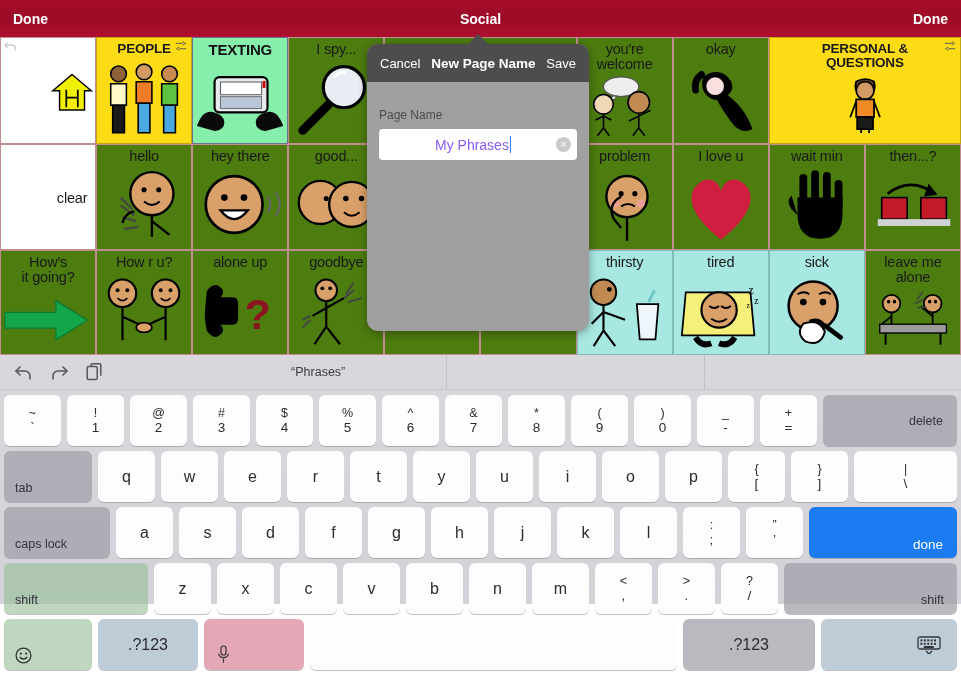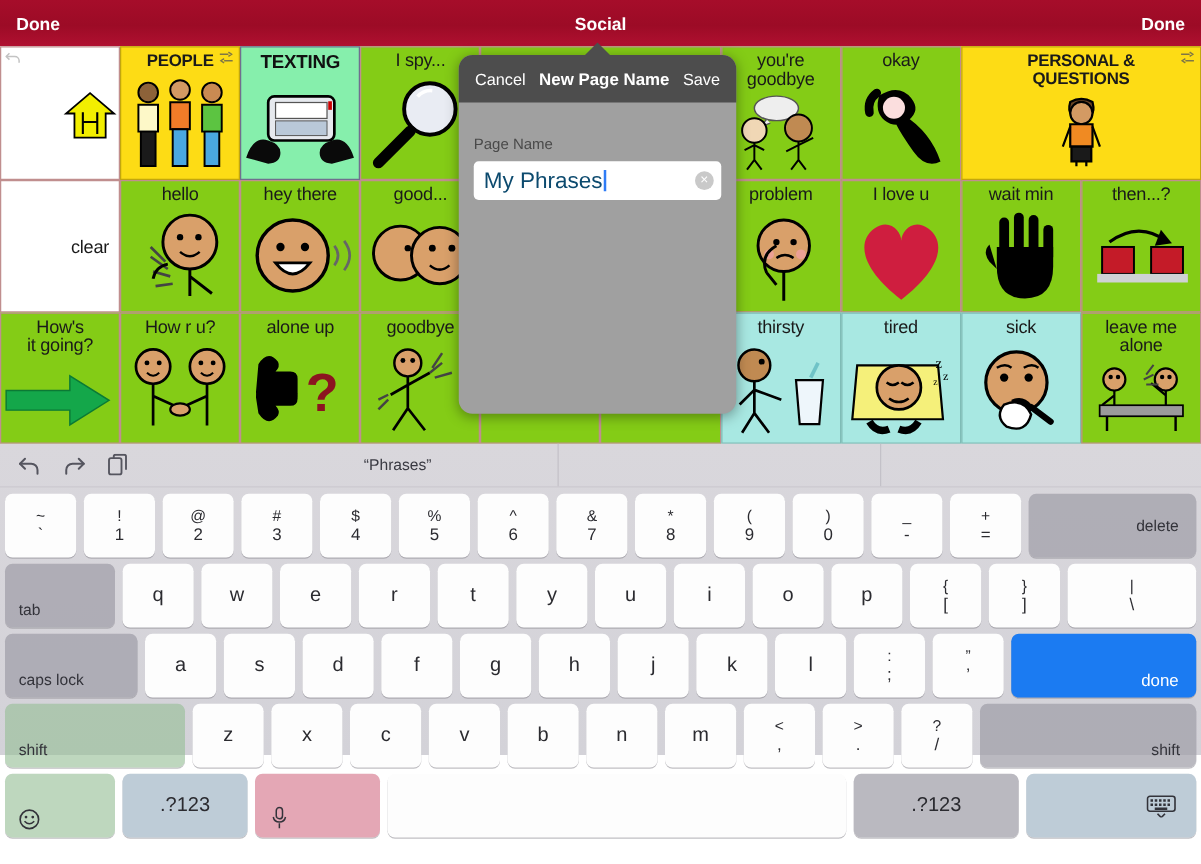--- a/index.html
+++ b/index.html
@@ -30,21 +30,21 @@
     grid-template-rows: 107px 106px 105px;
     background: #c9a9a9;
     gap: 0;
   }
   .cell {
     border: 1px solid #c08e8e;
     position: relative;
     overflow: hidden;
     display: flex; flex-direction: column;
     align-items: center;
-    background: #84cc16;
+    background: #4d7c0f;
   }
   .cell .lbl {
     font-size: 14.5px; color: #1a1a1a; text-align: center;
     line-height: 1.05; padding: 4px 2px 0 2px; width: 100%;
     letter-spacing: -0.2px; white-space: pre-line;
   }
   .cell .art { flex: 1; width: 100%; position: relative; }
   .cell.white { background: #ffffff; padding-left: 48px; }
   .cell.yellow { background: #fddc15; border-color: #c2a60e; }
   .cell.gray { background: #86efac; border-color: #6f6f8f; }
@@ -88,22 +88,22 @@
   #dialog .dlg-head .dh-btn { font-size: 13px; }
   #dialog .dlg-head .dh-title { font-size: 13.5px; font-weight: 700; }
   #dialog .dlg-body { padding: 26px 12px 0 12px; }
   #dialog .field-label { font-size: 12px; color: #4a4a4a; margin-bottom: 7px; }
   #dialog .field-wrap {
     background: #fff; border-radius: 4px; height: 31px;
     display: flex; align-items: center; padding: 0 6px 0 8px;
     position: relative;
   }
   #dialog .field-val {
-    font-size: 18px; color: #0c4a6e; flex: 1;
-    display: flex; align-items: center;
+    font-size: 14px; color: #8b5cf6; flex: 1;
+    display: flex; align-items: center; margin-left: 48px;
   }
   #dialog .caret {
     display: inline-block; width: 1.5px; height: 17px;
     background: #2f7cf6; margin-left: 1px;
   }
   #dialog .clear-x {
     width: 15px; height: 15px; border-radius: 50%;
     background: #c9c9c9; color: #fff; font-size: 11px;
     display: flex; align-items: center; justify-content: center;
     line-height: 1;
@@ -228,21 +228,21 @@
         <path d="M46 16 a14 14 0 0 1 12 -5" stroke="#fff" stroke-width="3" fill="none"></path>
       </svg>
     </div>
   </div>
 
   <div class="cell"></div>
   <div class="cell"></div>
 
   <div class="cell">
     <div class="lbl">you're
-goodbye</div>
+welcome</div>
     <div class="art">
       <svg class="fig" viewBox="0 0 96 62">
         <ellipse cx="44" cy="10" rx="18" ry="10" fill="#eee" stroke="#555" stroke-width="1.2"></ellipse>
         <path d="M36 19 l-5 6 8 -3" fill="#eee" stroke="#555" stroke-width="1.2"></path>
         <circle cx="26" cy="28" r="10" fill="#f0d7b5" stroke="#000" stroke-width="1.6"></circle>
         <path d="M26 38 v14 M18 44 l8 -4 8 4 M20 60 l6 -8 6 8" stroke="#000" stroke-width="1.6" fill="none"></path>
         <circle cx="62" cy="26" r="11" fill="#c08a52" stroke="#000" stroke-width="1.6"></circle>
         <path d="M62 37 v15 M52 45 l10 -5 12 -6 M56 60 l6 -8 6 8" stroke="#000" stroke-width="1.6" fill="none"></path>
       </svg>
     </div>

